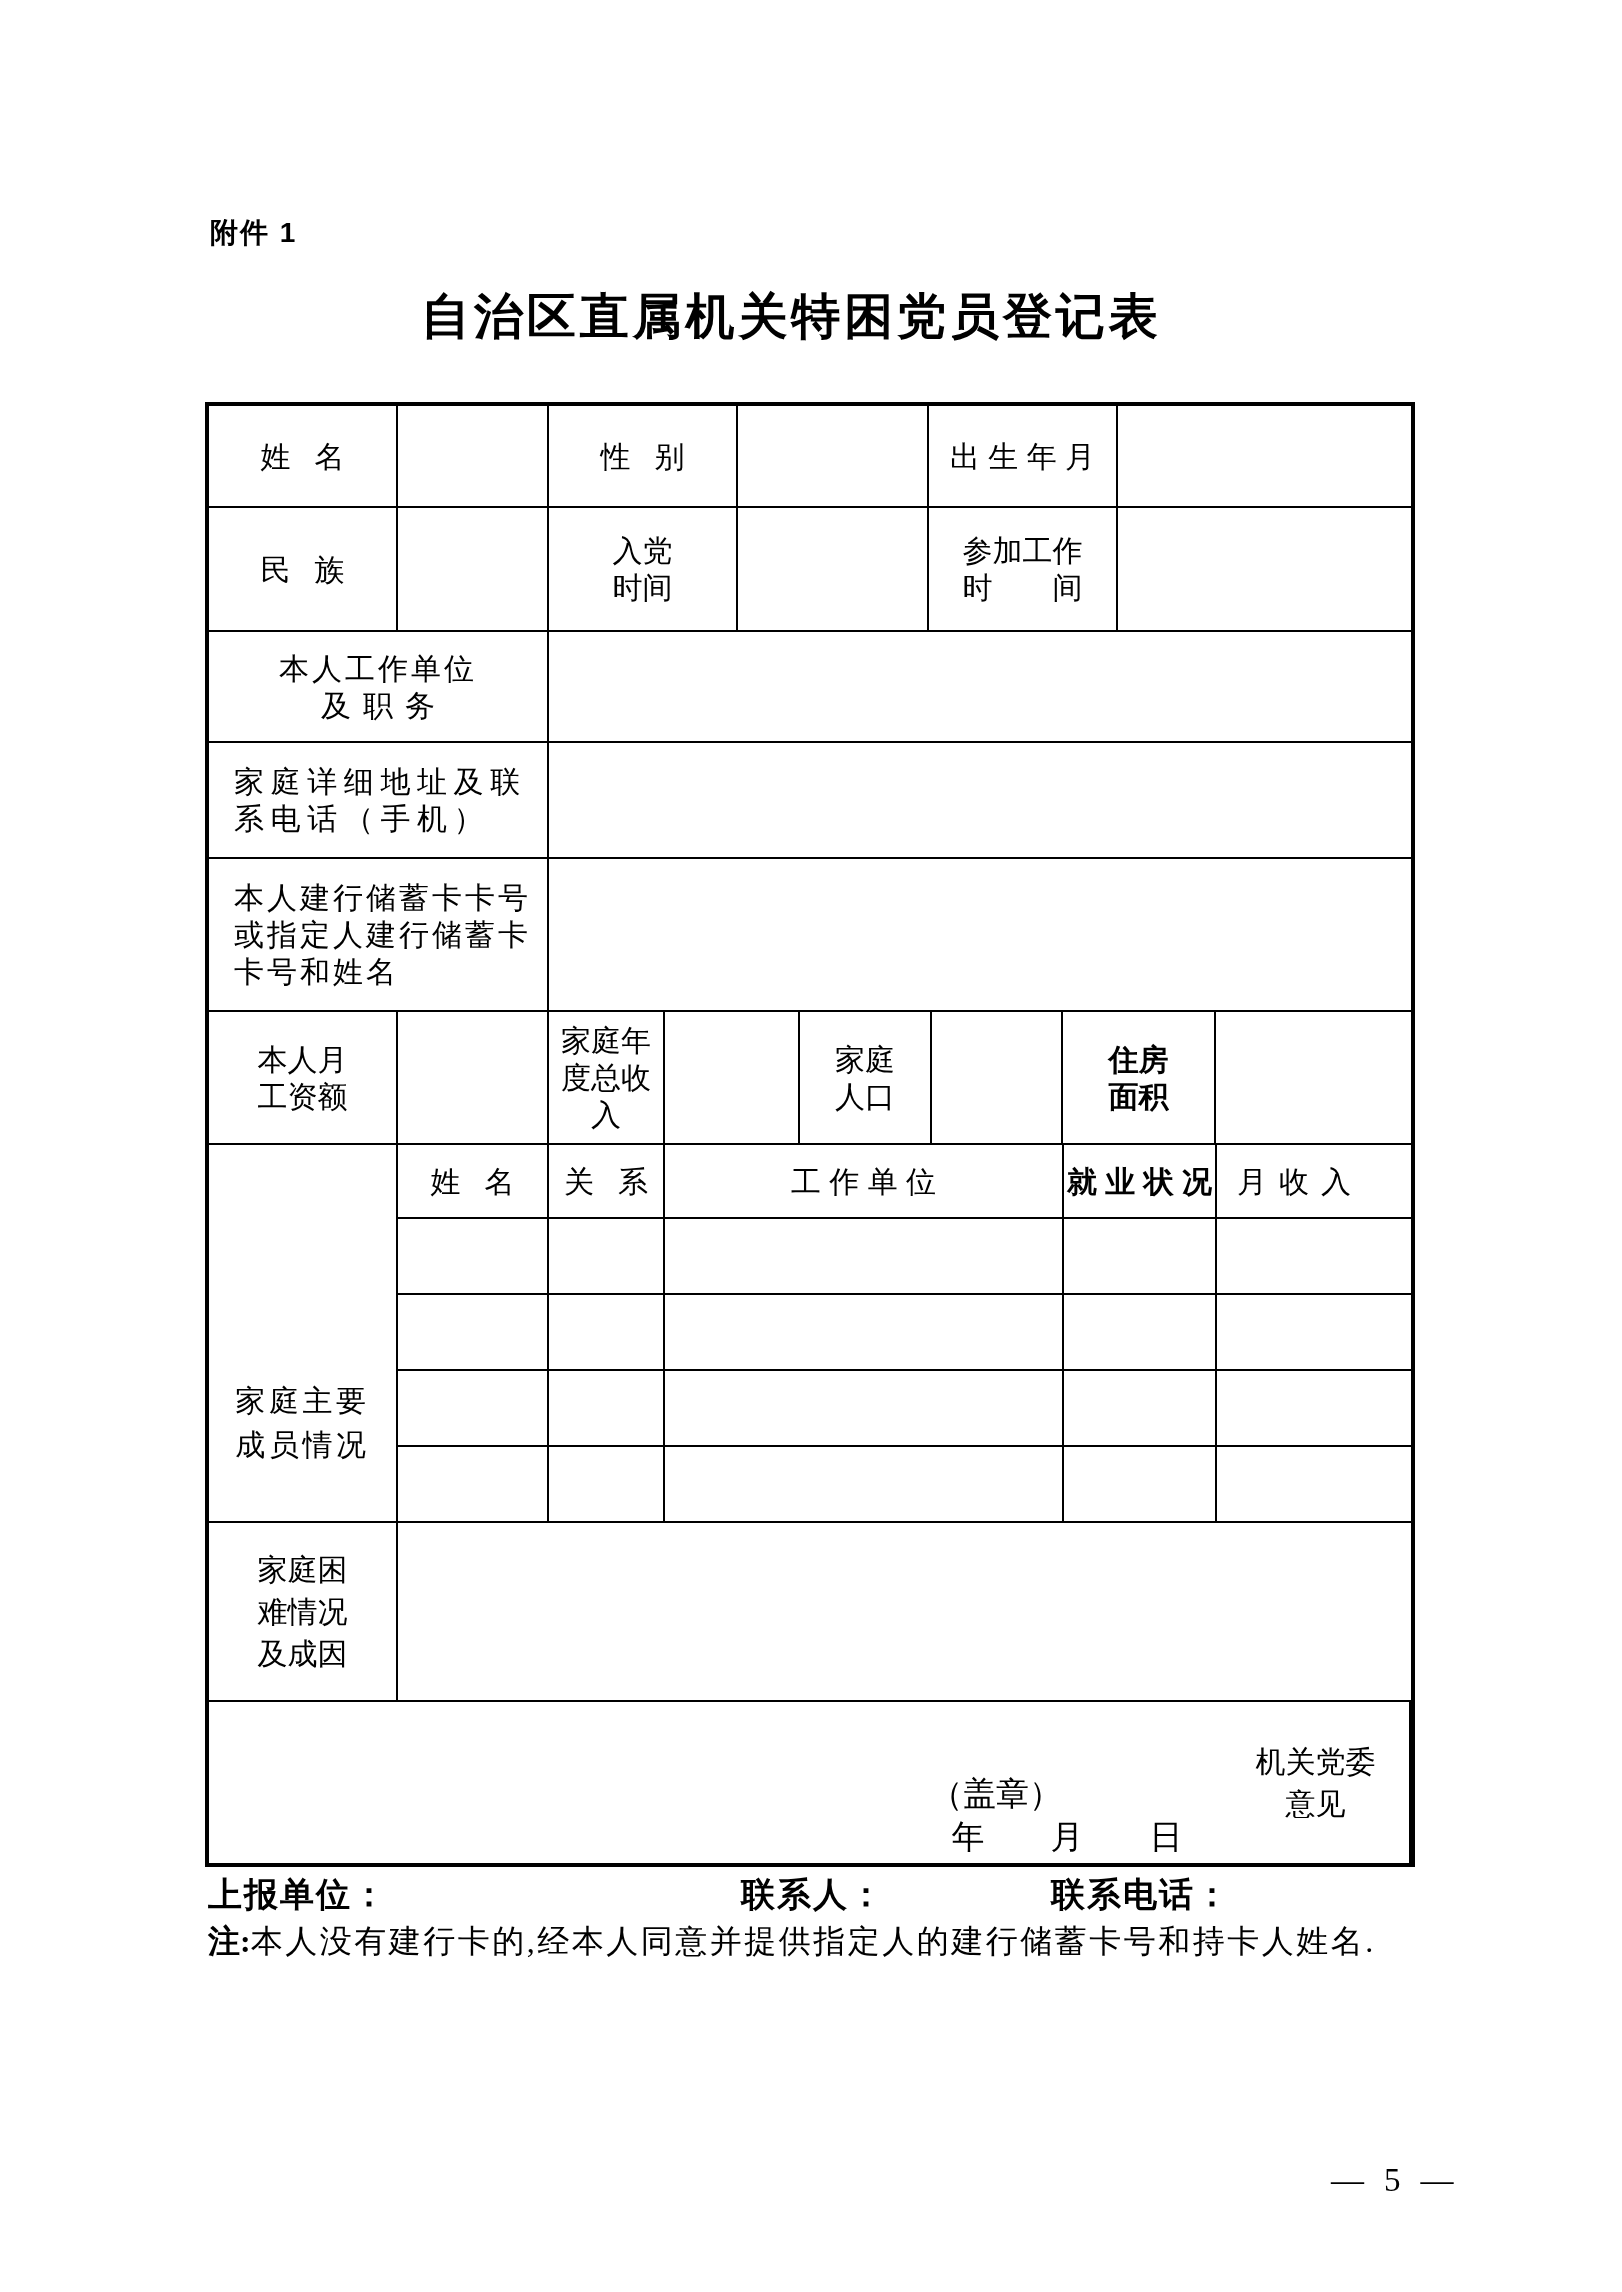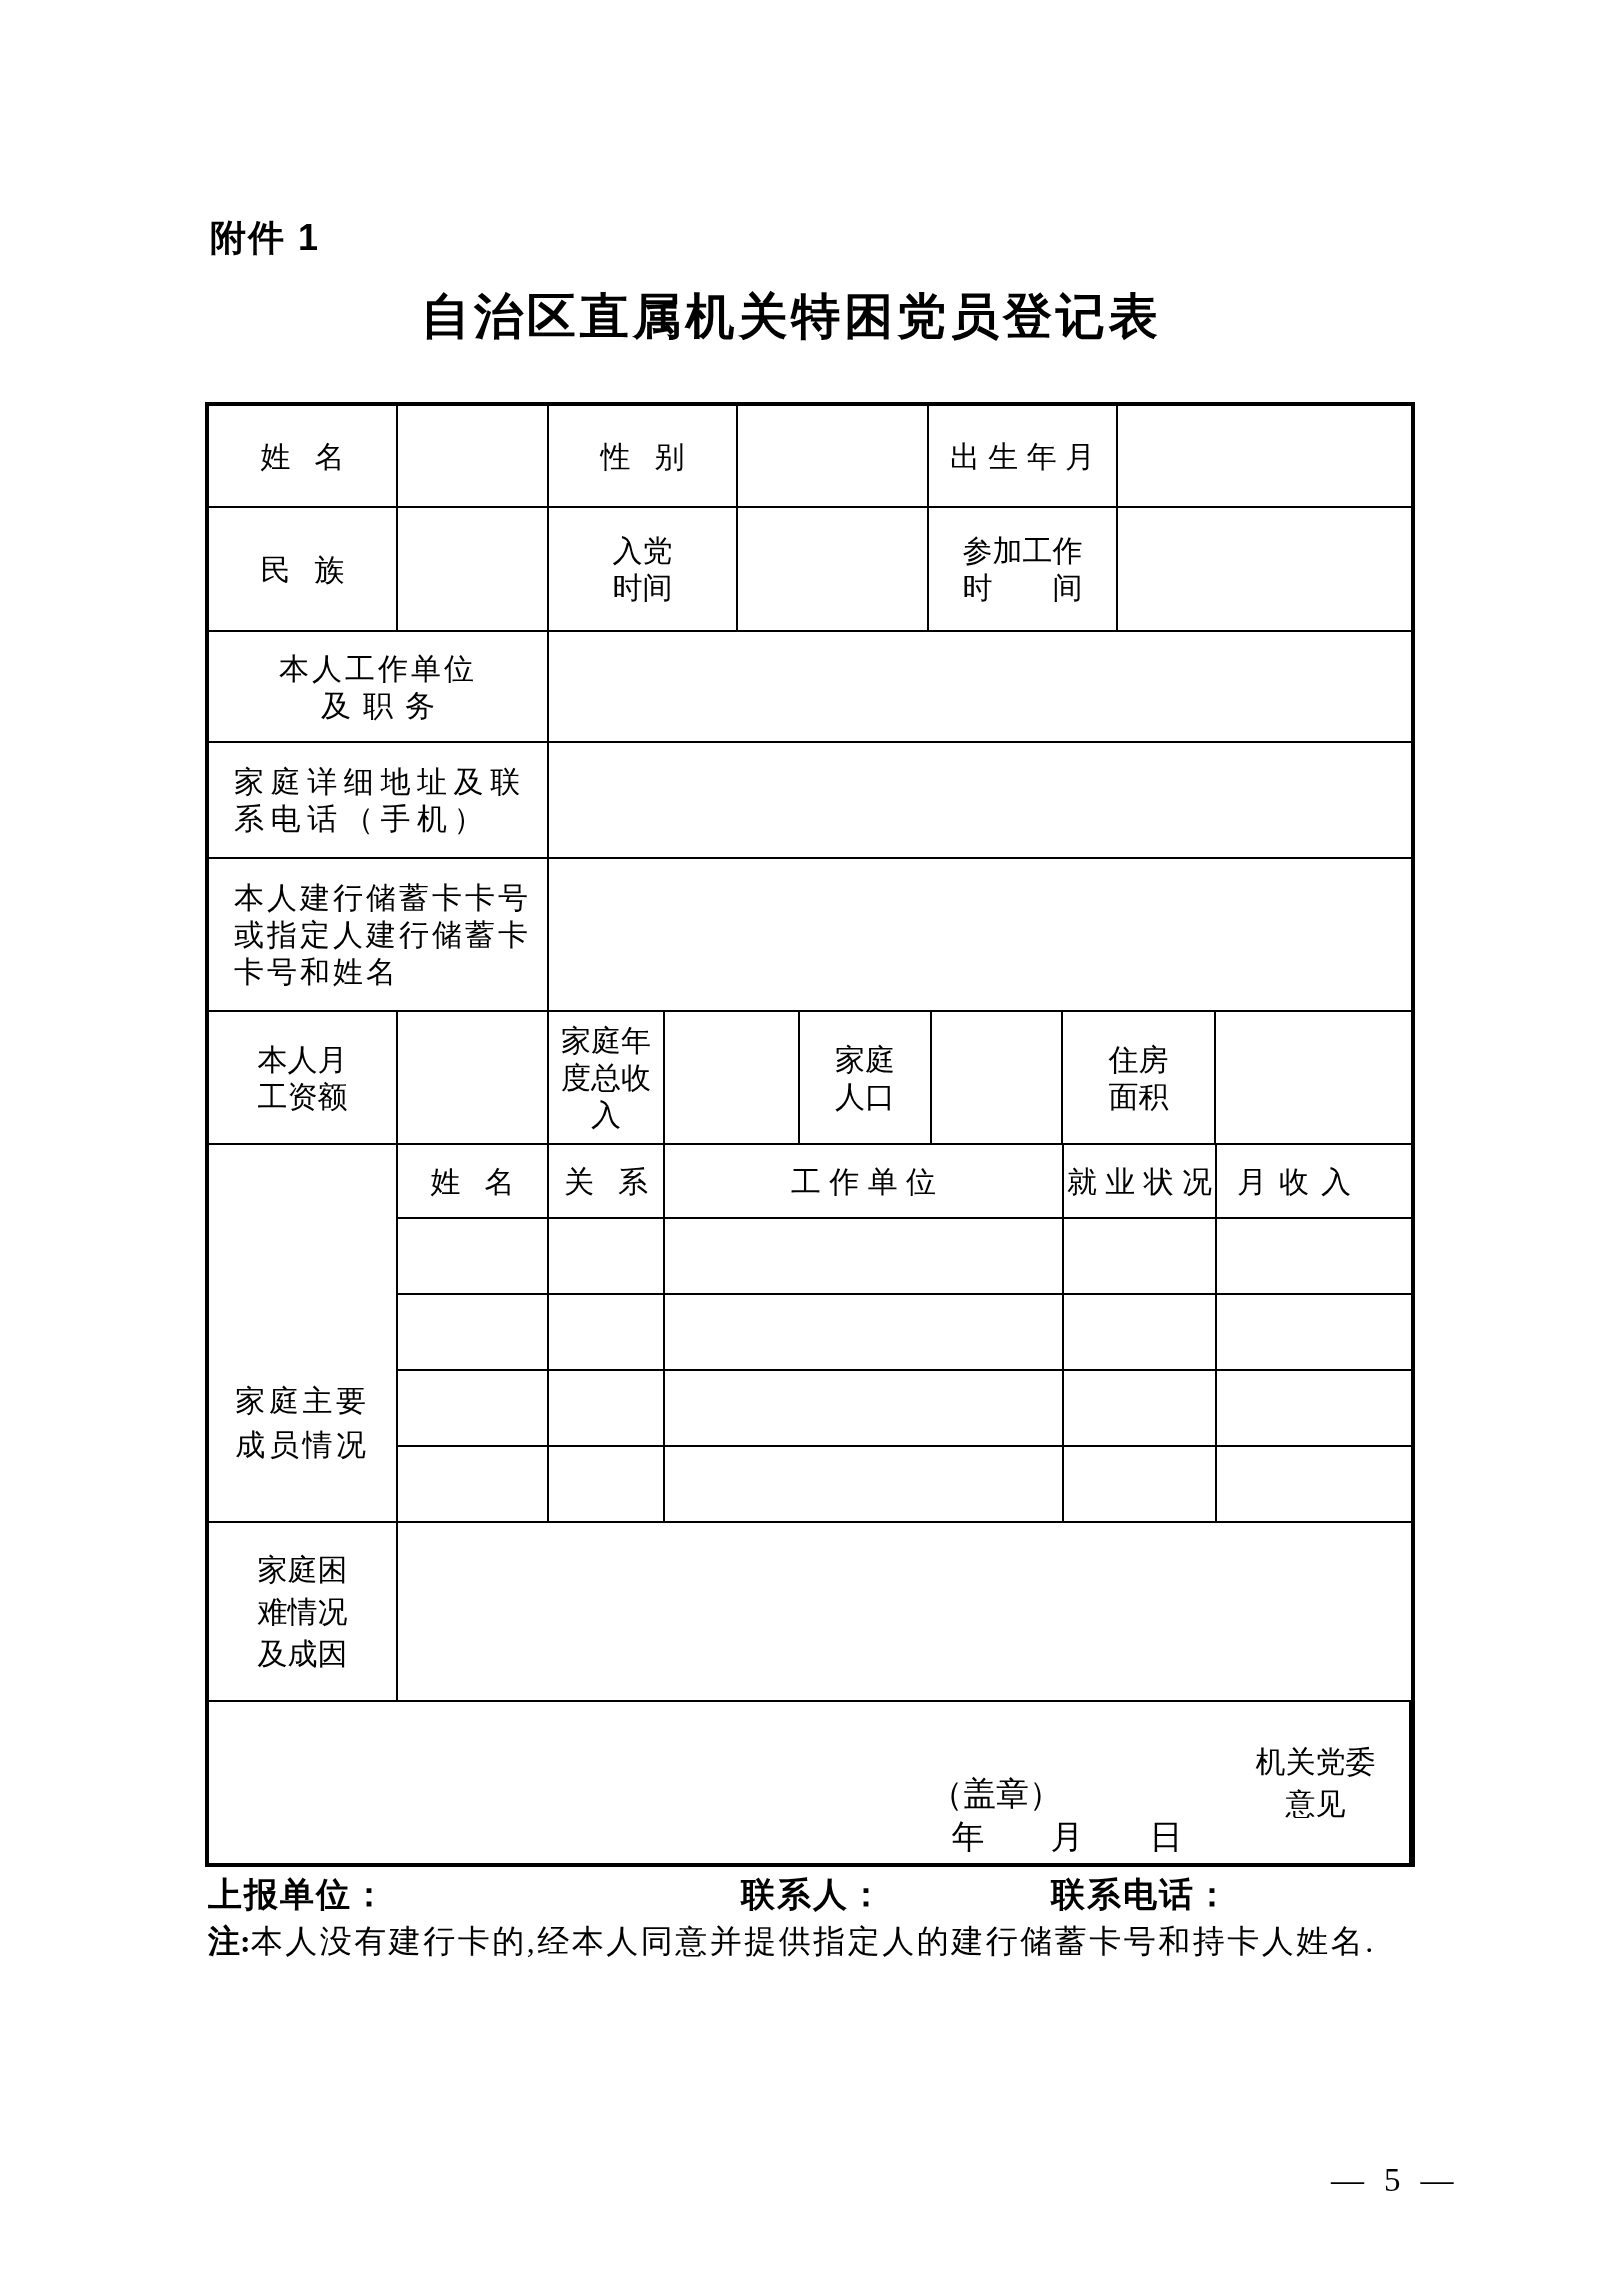--- a/index.html
+++ b/index.html
@@ -7,21 +7,21 @@
     position:relative;
     width:1622px; height:2293px;
     background:#ffffff;
     font-family:"Liberation Serif","DejaVu Serif",serif;
     color:#000;
     overflow:hidden;
   }
   .attachment {
     position:absolute; left:210px; top:214px;
     font-family:"Liberation Sans","DejaVu Sans",sans-serif;
-    font-weight:700; font-size:36px; letter-spacing:2px;
+    font-weight:700; font-size:28px; letter-spacing:2px;
   }
   .title {
     position:absolute; left:421px; top:284px;
     font-size:49px; font-weight:700; letter-spacing:3.9px;
     white-space:nowrap;
   }
   .form-table {
     position:absolute; left:205px; top:402px;
     width:1210px; height:1465px;
     border:4.9px solid #000;
@@ -59,21 +59,21 @@
     font-size:32px; letter-spacing:2.5px; line-height:41px;
   }
   .note b { font-weight:700; letter-spacing:0; }
   .pageno {
     position:absolute; left:1331px; top:2162px;
     font-size:33px; letter-spacing:5.9px; white-space:pre;
   }
   
   .w193{width:189px;} .w154{width:151px;} .w195{width:191px;} .w296{width:290px;}
   .w347{width:340px;} .w137{width:116px;} .w138{width:135px;} .w135{width:132px;}
-  .w134{width:131px;} .w176{width:153px;} .w157{width:154px;} .w407{width:399px;}
+  .w134{width:131px;} .w176{width:153px;font-weight:bold;} .w157{width:154px;} .w407{width:399px;}
   .grow{flex:1;}
 </style>
 </head>
 <body>
 
 <div class="page">
 
   <div class="attachment">附件 1</div>
   <div class="title">自治区直属机关特困党员登记表</div>
 

